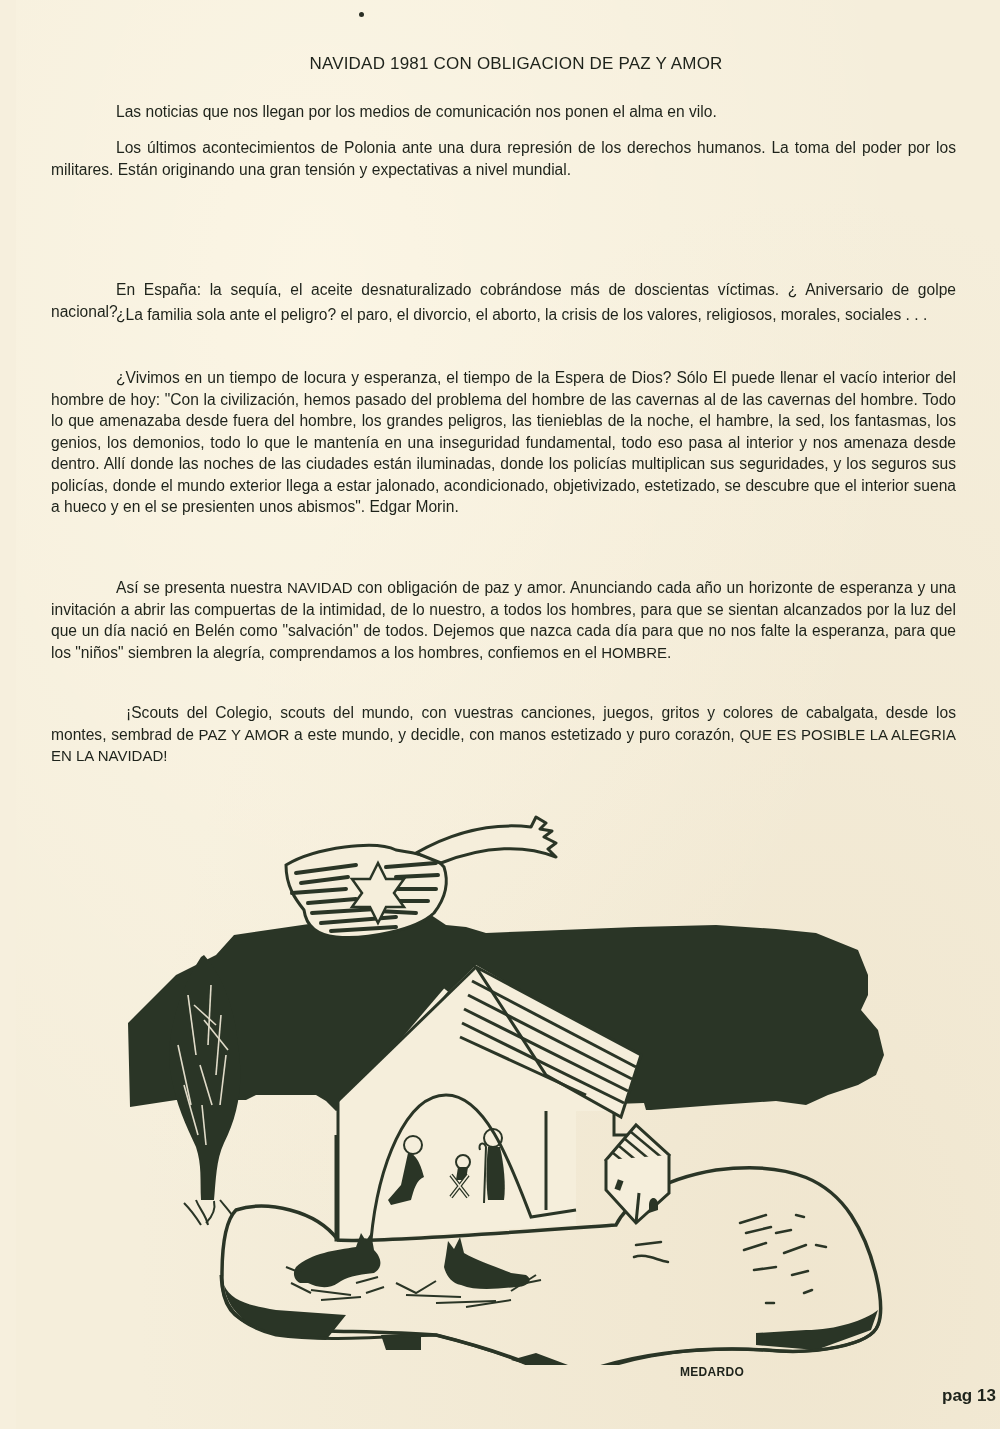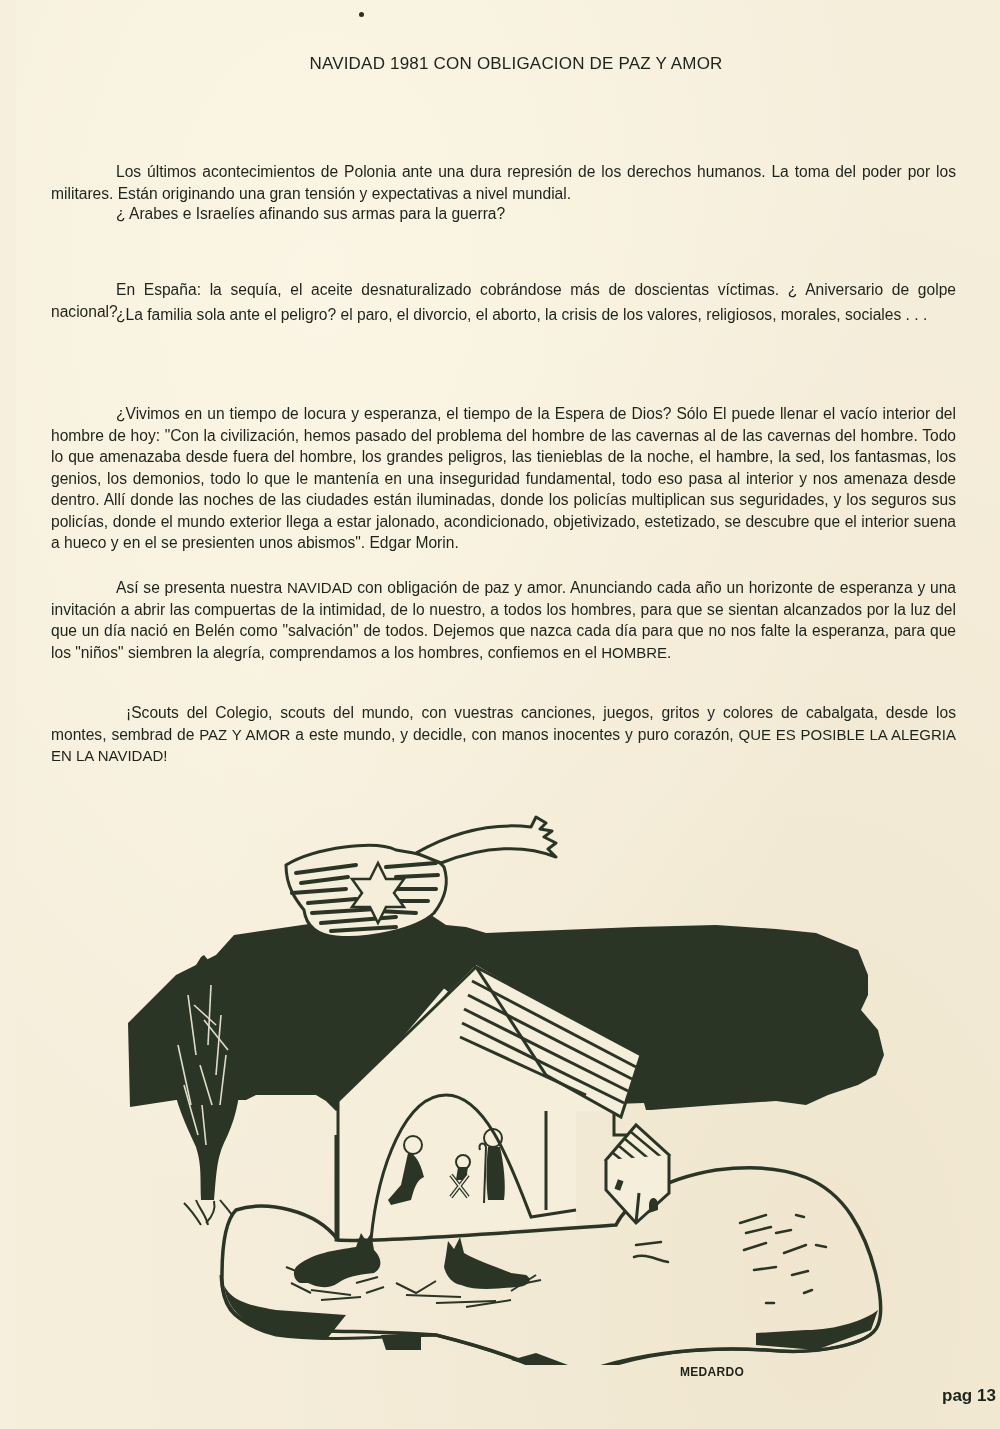--- a/index.html
+++ b/index.html
@@ -51,25 +51,25 @@
       color: #1e231b;
       font-stretch: condensed;
     }
     .para {
       margin: 0;
       text-indent: 65px;
       text-align: justify;
       transform-origin: left top;
     }
     .p1 { top: 101px; }
-    .p2 { top: 137px; margin-top: 24px; }
+    .p2 { top: 137px; }
     .p3 { top: 203px; }
     .p4 { top: 242px; margin-top: 37px; }
     .p5 { top: 304px; }
-    .p6 { top: 367px; margin-top: 36px; }
+    .p6 { top: 367px; }
     .p7 { top: 577px; }
     .p8 { top: 702px; }
     .p8 .para { text-indent: 75px; }
     .caps { font-size: 15px; }
     .illustration {
       position: absolute;
       left: 100px;
       top: 805px;
       width: 780px;
       height: 560px;
@@ -94,47 +94,47 @@
   </style>
 </head>
 <body>
 
 <div class="page">
 
   <div class="speck" style="left:343px; top:12px;"></div>
 
   <h1 class="title">NAVIDAD 1981 CON OBLIGACION DE PAZ Y AMOR</h1>
 
+  <div class="body-text p1">
+    <p class="para">Las noticias que nos llegan por los medios de comunicación nos ponen el alma en vilo.</p>
+  </div>
 
   <div class="body-text p2">
     <p class="para">Los últimos acontecimientos de Polonia ante una dura represión de los derechos humanos. La toma del poder por los militares. Están originando una gran tensión y expectativas a nivel mundial.</p>
   </div>
 
-  <div class="body-text p3">
-    <p class="para">¿ Arabes e Israelíes afinando sus armas para la guerra?</p>
-  </div>
 
   <div class="body-text p4">
     <p class="para">En España: la sequía, el aceite desnaturalizado cobrándose más de doscientas víctimas. ¿ Aniversario de golpe nacional?</p>
   </div>
 
   <div class="body-text p5">
     <p class="para">¿La familia sola ante el peligro? el paro, el divorcio, el aborto, la crisis de los valores, religiosos, morales, sociales . . .</p>
   </div>
 
   <div class="body-text p6">
     <p class="para">¿Vivimos en un tiempo de locura y esperanza, el tiempo de la Espera de Dios? Sólo El puede llenar el vacío interior del hombre de hoy: "Con la civilización, hemos pasado del problema del hombre de las cavernas al de las cavernas del hombre. Todo lo que amenazaba desde fuera del hombre, los grandes peligros, las tienieblas de la noche, el hambre, la sed, los fantasmas, los genios, los demonios, todo lo que le mantenía en una inseguridad fundamental, todo eso pasa al interior y nos amenaza desde dentro. Allí donde las noches de las ciudades están iluminadas, donde los policías multiplican sus seguridades, y los seguros sus policías, donde el mundo exterior llega a estar jalonado, acondicionado, objetivizado, estetizado, se descubre que el interior suena a hueco y en el se presienten unos abismos". Edgar Morin.</p>
   </div>
 
   <div class="body-text p7">
     <p class="para"><span>Así se presenta nuestra </span><span class="caps">NAVIDAD</span><span> con obligación de paz y amor. Anunciando cada año un horizonte de esperanza y una invitación a abrir las compuertas de la intimidad, de lo nuestro, a todos los hombres, para que se sientan alcanzados por la luz del que un día nació en Belén como "salvación" de todos. Dejemos que nazca cada día para que no nos falte la esperanza, para que los "niños" siembren la alegría, comprendamos a los hombres, confiemos en el </span><span class="caps">HOMBRE</span><span>.</span></p>
   </div>
 
   <div class="body-text p8">
-    <p class="para"><span>¡Scouts del Colegio, scouts del mundo, con vuestras canciones, juegos, gritos y colores de cabalgata, desde los montes, sembrad de </span><span class="caps">PAZ Y AMOR</span><span> a este mundo, y decidle, con manos inocentes y puro corazón, </span><span class="caps">QUE ES POSIBLE LA ALEGRIA EN LA NAVIDAD!</span><span></span></p>
+    <p class="para"><span>¡Scouts del Colegio, scouts del mundo, con vuestras canciones, juegos, gritos y colores de cabalgata, desde los montes, sembrad de </span><span class="caps">PAZ Y AMOR</span><span> a este mundo, y decidle, con manos estetizado y puro corazón, </span><span class="caps">QUE ES POSIBLE LA ALEGRIA EN LA NAVIDAD!</span><span></span></p>
   </div>
 
   <svg class="illustration" viewBox="0 0 780 560" xmlns="http://www.w3.org/2000/svg">
     <g fill="#2a3526" stroke="none">
 
       <path d="M12,218 L60,170 L100,150 L118,130 L200,118 L240,110 L300,100 L330,120
            L350,122 L370,128 L420,126 L520,122 L600,120 L660,124 L700,128
            L742,145 L752,170 L752,190 L745,205 L762,225 L768,250 L760,270
            L742,280 L712,290 L690,300 L660,296 L600,300 L535,305 L530,305
            L528,298 L300,306 L232,300 L220,306 L210,296 L200,290 L140,290

